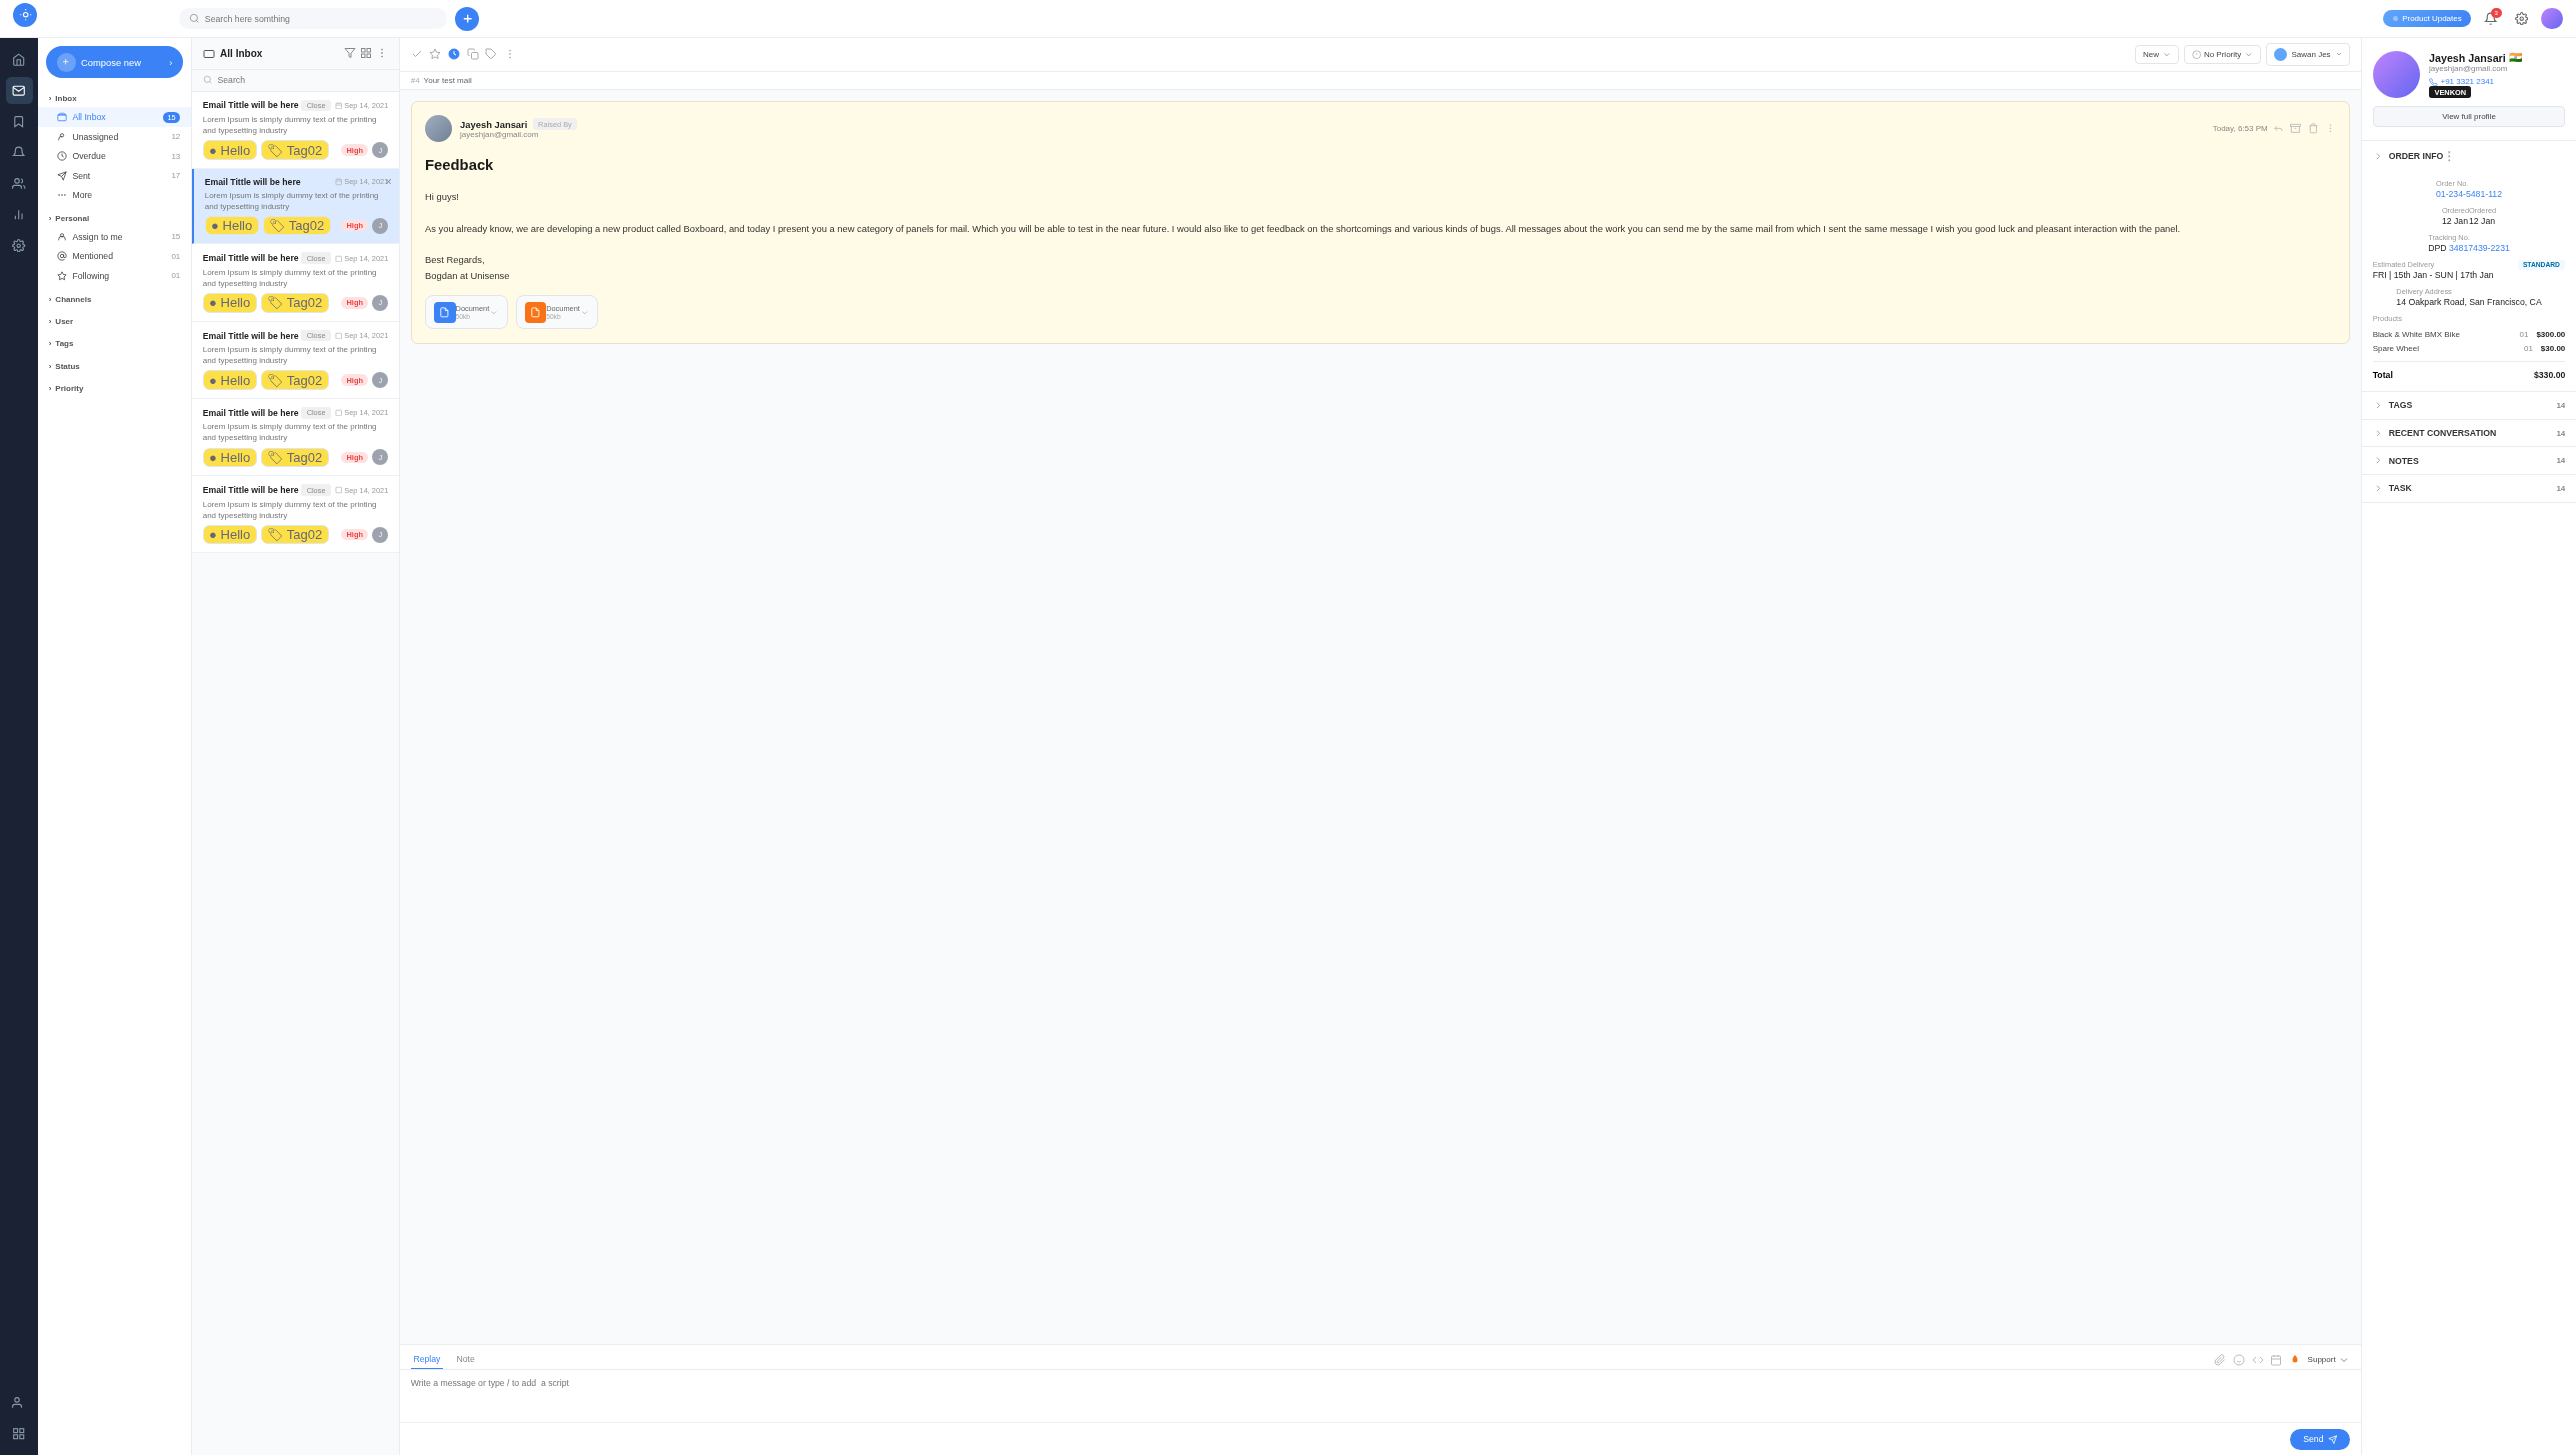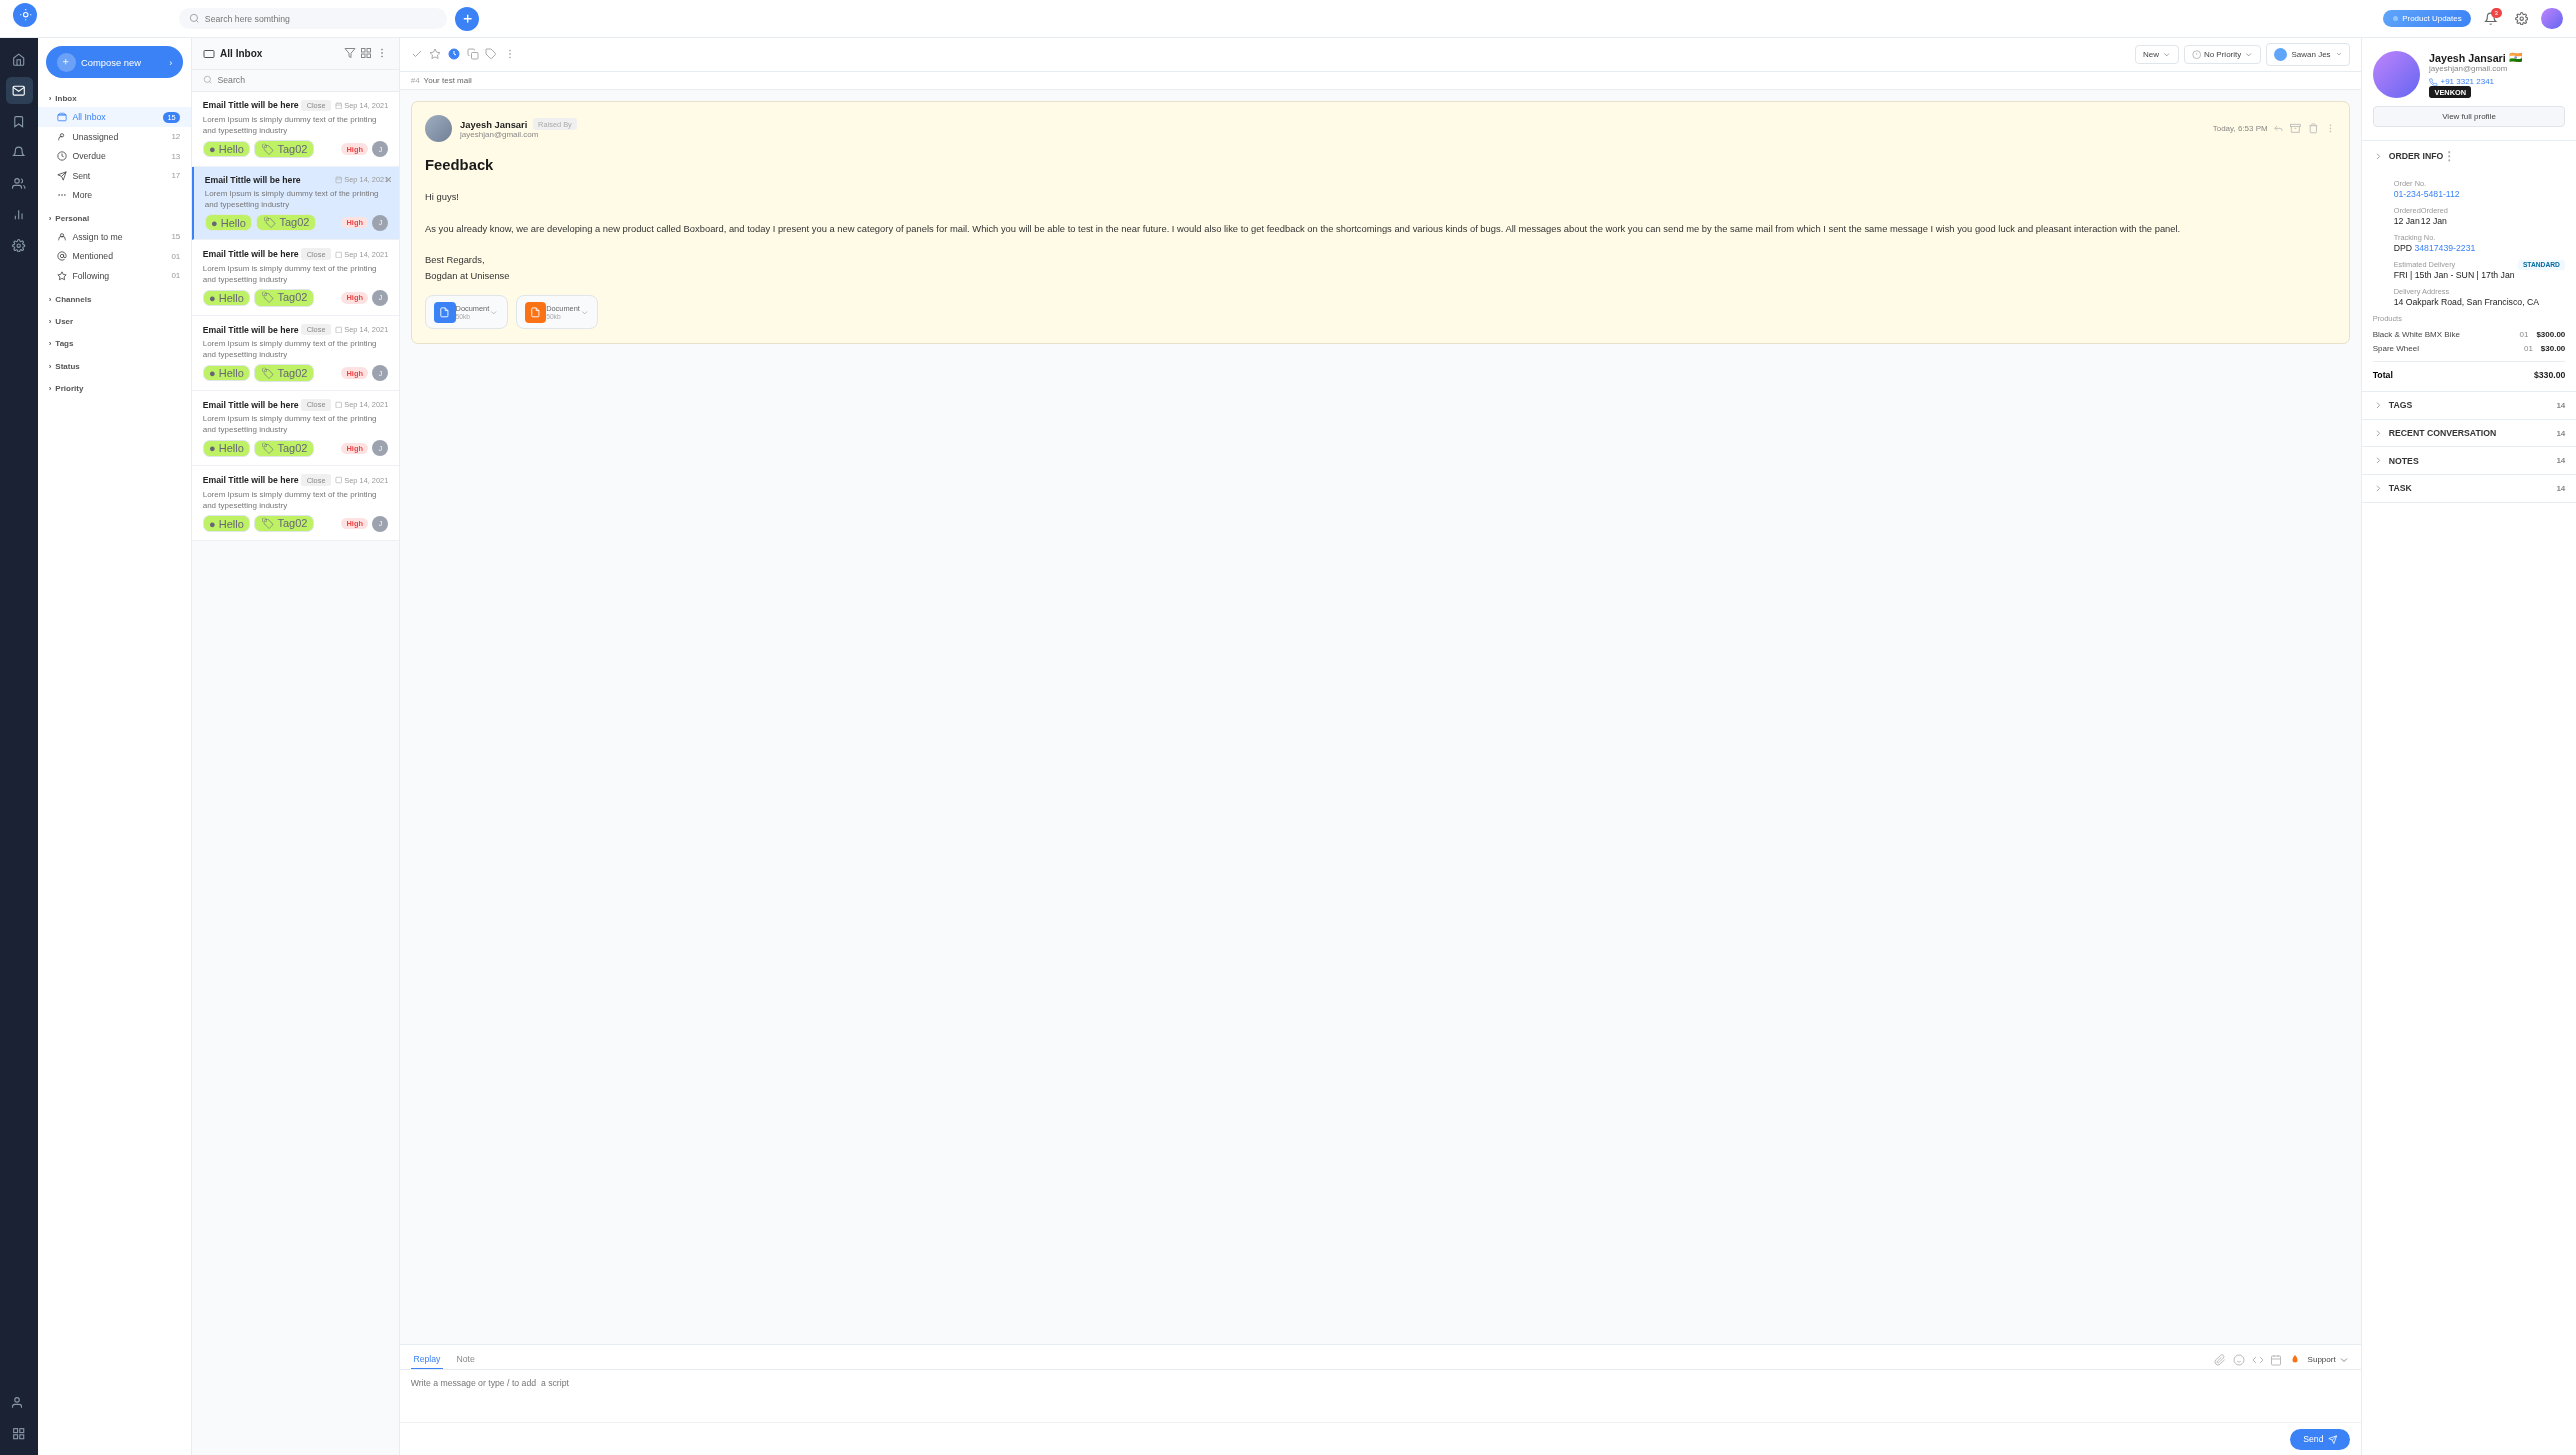--- a/index.html
+++ b/index.html
@@ -78,21 +78,21 @@
       cursor: pointer; position: relative;
     }
     .email-card.selected { background: #dbeafe; border-left: 2px solid #3b82f6; }
     .email-card-header { display: flex; align-items: center; justify-content: space-between; margin-bottom: 2.7px; }
     .email-card-title { font-weight: 600; font-size: 8.7px; color: #222; }
     .email-card-meta { display: flex; align-items: center; gap: 4px; }
     .email-card-close { font-size: 7.4px; color: #888; background: #f0f0f0; padding: 1.3px 5.4px; border-radius: 2.7px; }
     .email-card-date { font-size: 7.4px; color: #999; display: flex; align-items: center; gap: 2px; }
     .email-card-body { font-size: 8px; color: #777; line-height: 1.4; margin-bottom: 4px; }
     .email-card-footer { display: flex; align-items: center; gap: 4px; }
-    .tag { font-size: 11px; background: #bef264; color: #667; padding: 1.3px 5.4px; border-radius: 6.7px; border: 0.7px solid #e0e5ea; }
+    .tag { font-size: 13px; background: #fde047; color: #667; padding: 1.3px 5.4px; border-radius: 6.7px; border: 0.7px solid #e0e5ea; }
     .priority-badge { margin-left: auto; font-size: 7.4px; font-weight: 600; color: #ef4444; background: #fee2e2; padding: 1.3px 5.4px; border-radius: 6.7px; }
     .avatar-sm { width: 16px; height: 16px; border-radius: 50%; background: #a0aec0; display: flex; align-items: center; justify-content: center; font-size: 6.7px; color: #fff; }
     .email-card-close-x { position: absolute; top: 6.7px; right: 6.7px; color: #999; font-size: 9.4px; cursor: pointer; }
 
     
     .main-content {
       flex: 1; display: flex; flex-direction: column; background: #fff; overflow: hidden; justify-content: space-between;
     }
     .main-topbar-actions { display: flex; align-items: center; gap: 6.7px; }
     .main-topbar-actions svg { width: 12px; height: 12px; color: #666; cursor: pointer; }
@@ -197,21 +197,21 @@
     .right-section { border-bottom: 0.7px solid #e8edf2; }
     .right-section-header {
       display: flex; align-items: center; padding: 8px 10.7px; cursor: pointer;
       font-size: 8.7px; font-weight: 600; color: #333;
     }
     .right-section-header .count-badge {
       margin-left: auto; font-size: 8px; color: #888;
     }
     .right-section-header svg { width: 10.7px; height: 10.7px; color: #999; margin-right: 5.4px; }
     .order-info { padding: 8px 10.7px; }
-    .order-row { display: flex; justify-content: flex-start; align-items: flex-start; margin-bottom: 6.7px; margin-left: 21px; }
+    .order-row { display: flex; justify-content: center; align-items: flex-start; margin-bottom: 6.7px; }
     .order-label { font-size: 7.4px; color: #999; margin-bottom: 1.3px; }
     .order-value { font-size: 8.7px; color: #222; font-weight: 400; }
     .order-value.blue { color: #3b82f6; }
     .delivery-badge { background: #f0f9ff; color: #0369a1; font-size: 6.7px; padding: 1.3px 5.4px; border-radius: 2.7px; font-weight: 600; }
     .product-row { display: flex; align-items: center; padding: 2.7px 0; font-size: 8px; color: #444; }
     .product-row .qty { color: #888; margin-left: auto; margin-right: 8px; }
     .product-row .price { font-weight: 600; color: #222; }
     .divider { border: none; border-top: 0.7px solid #e8edf2; margin: 5.4px 0; }
     .total-row { display: flex; align-items: center; font-size: 8.7px; font-weight: 700; padding: 2.7px 0; }
     .total-row .total-price { margin-left: auto; color: #222; }

